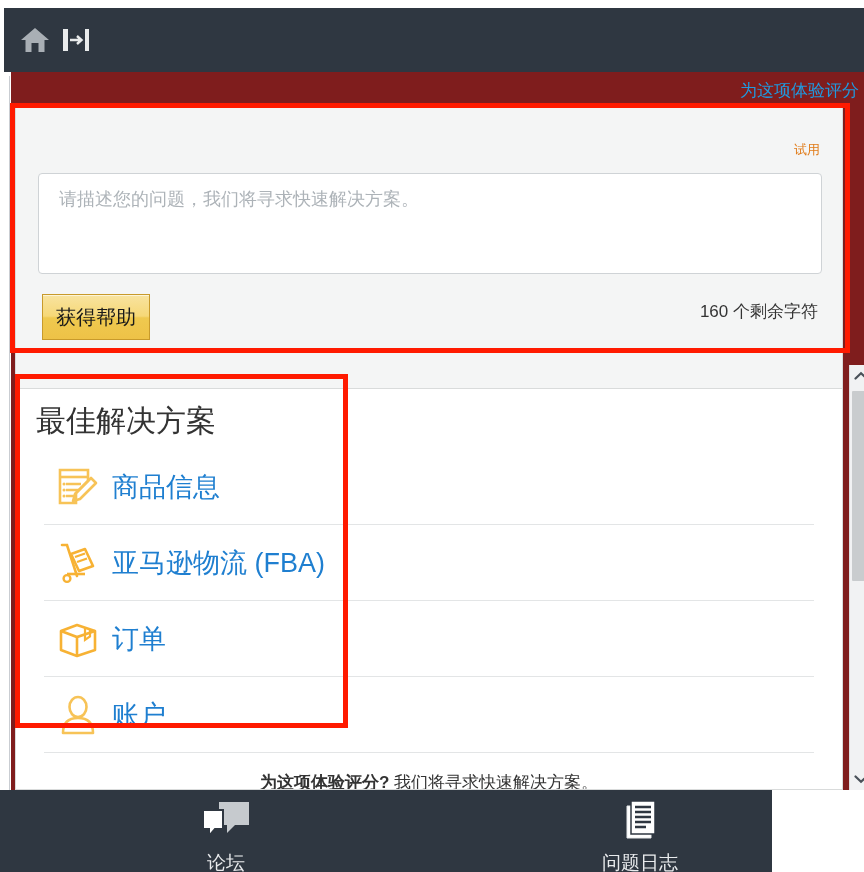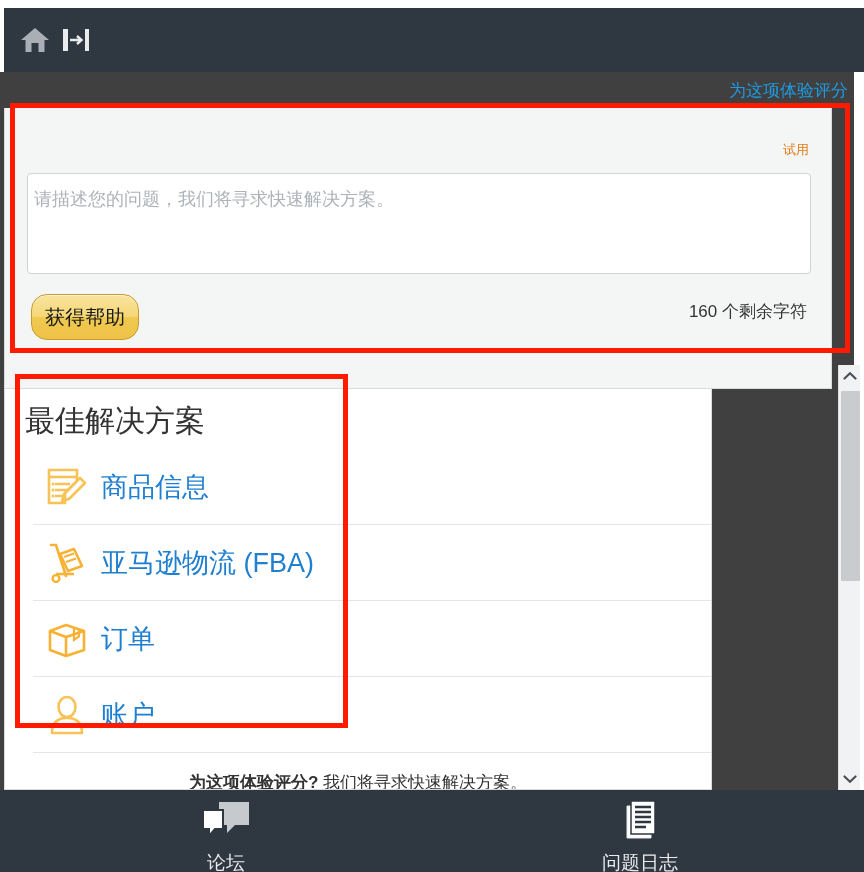--- a/index.html
+++ b/index.html
@@ -21,21 +21,21 @@
   
   .topbar {
     position: absolute; left: 10px; top: 8px; width: 854px; height: 64px;
     background: #2f3741;
   }
   .topbar .ico { position: absolute; top: 18px; cursor: pointer; }
   .home-ico { left: 10px; }
   .tab-ico  { left: 52px; }
 
   
-  .content { position: absolute; left: 0; top: 72px; width: 854px; height: 718px; background: #404040; }
+  .content { position: absolute; left: 11px; top: 72px; width: 854px; height: 718px; background: #7f1d1d; }
 
   .rate-link {
     position: absolute; right: 6px; top: 7px;
     font-size: 17px; color: #1f9ae0; cursor: pointer; white-space: nowrap;
   }
 
   
   .panel-help {
     position: absolute; left: 4px; top: 36px; width: 828px; height: 281px;
     background: #f4f5f5; border: 1px solid #d9dbdb; border-top: none;
@@ -44,40 +44,40 @@
     position: absolute; left: 22px; top: 22px;
     font-size: 31px; color: #333333; font-weight: 400; white-space: nowrap;
   }
   .trial-link {
     position: absolute; right: 22px; top: 33px;
     font-size: 13px; color: #e07b18; cursor: pointer; white-space: nowrap;
   }
   .issue-box {
     position: absolute; left: 22px; top: 65px; width: 784px; height: 101px;
     background: #ffffff; border: 1px solid #cfd3d6; border-radius: 4px;
-    padding: 13px 6px; font-size: 18px; color: #333;
+    padding: 13px 20px; font-size: 18px; color: #333;
     font-family: "Liberation Sans", sans-serif; resize: none; outline: none;
   }
   .issue-box::placeholder { color: #adb3b8; }
   .get-help-btn {
     position: absolute; left: 26px; top: 186px; width: 108px; height: 46px;
-    border: 1px solid #c89a2b; border-radius: 16px;
+    border: 1px solid #c89a2b; border-radius: 0;
     background: linear-gradient(to bottom, #f8e3a0 0%, #f6d877 48%, #efc94f 52%, #eec247 100%);
     font-size: 20px; color: #1a1a1a; cursor: pointer;
     font-family: "Liberation Sans", sans-serif;
     box-shadow: 0 1px 0 rgba(255,255,255,.6) inset;
   }
   .char-left {
     position: absolute; right: 24px; top: 192px;
     font-size: 17px; color: #333333; white-space: nowrap; text-align: center;
   }
 
   
   .panel-sol {
-    position: absolute; left: 4px; top: 317px; width: 708px; height: 401px;
+    position: absolute; left: 4px; top: 317px; width: 828px; height: 401px;
     background: #ffffff; border: 1px solid #d9dbdb; border-top: none;
     overflow: hidden;
   }
   .sol-title {
     position: absolute; left: 20px; top: 12px;
     font-size: 30px; color: #333333; font-weight: 400; white-space: nowrap;
   }
   .sol-list { position: absolute; left: 28px; top: 60px; width: 770px; }
   .sol-item {
     position: relative; display: flex; align-items: center;
@@ -105,21 +105,21 @@
     background: #c9ccce; border-radius: 1px; cursor: pointer;
   }
 
   
   .anno { position: absolute; border: 5px solid #ff1a00; pointer-events: none; }
   .anno-1 { left: 10px; top: 103px; width: 840px; height: 250px; }
   .anno-2 { left: 15px; top: 374px; width: 333px; height: 354px; }
 
   
   .bottombar {
-    position: absolute; left: 0; top: 790px; width: 864px; height: 82px;
+    position: absolute; left: 0; top: 790px; width: 772px; height: 82px;
     background: #2f3741;
   }
   .bnav { position: absolute; top: 8px; width: 200px; text-align: center; cursor: pointer; }
   .bnav-1 { left: 126px; }
   .bnav-2 { left: 540px; }
   .bnav-label { margin-top: 4px; font-size: 19px; color: #e8eaec; }
 </style>
 </head>
 <body>
 

